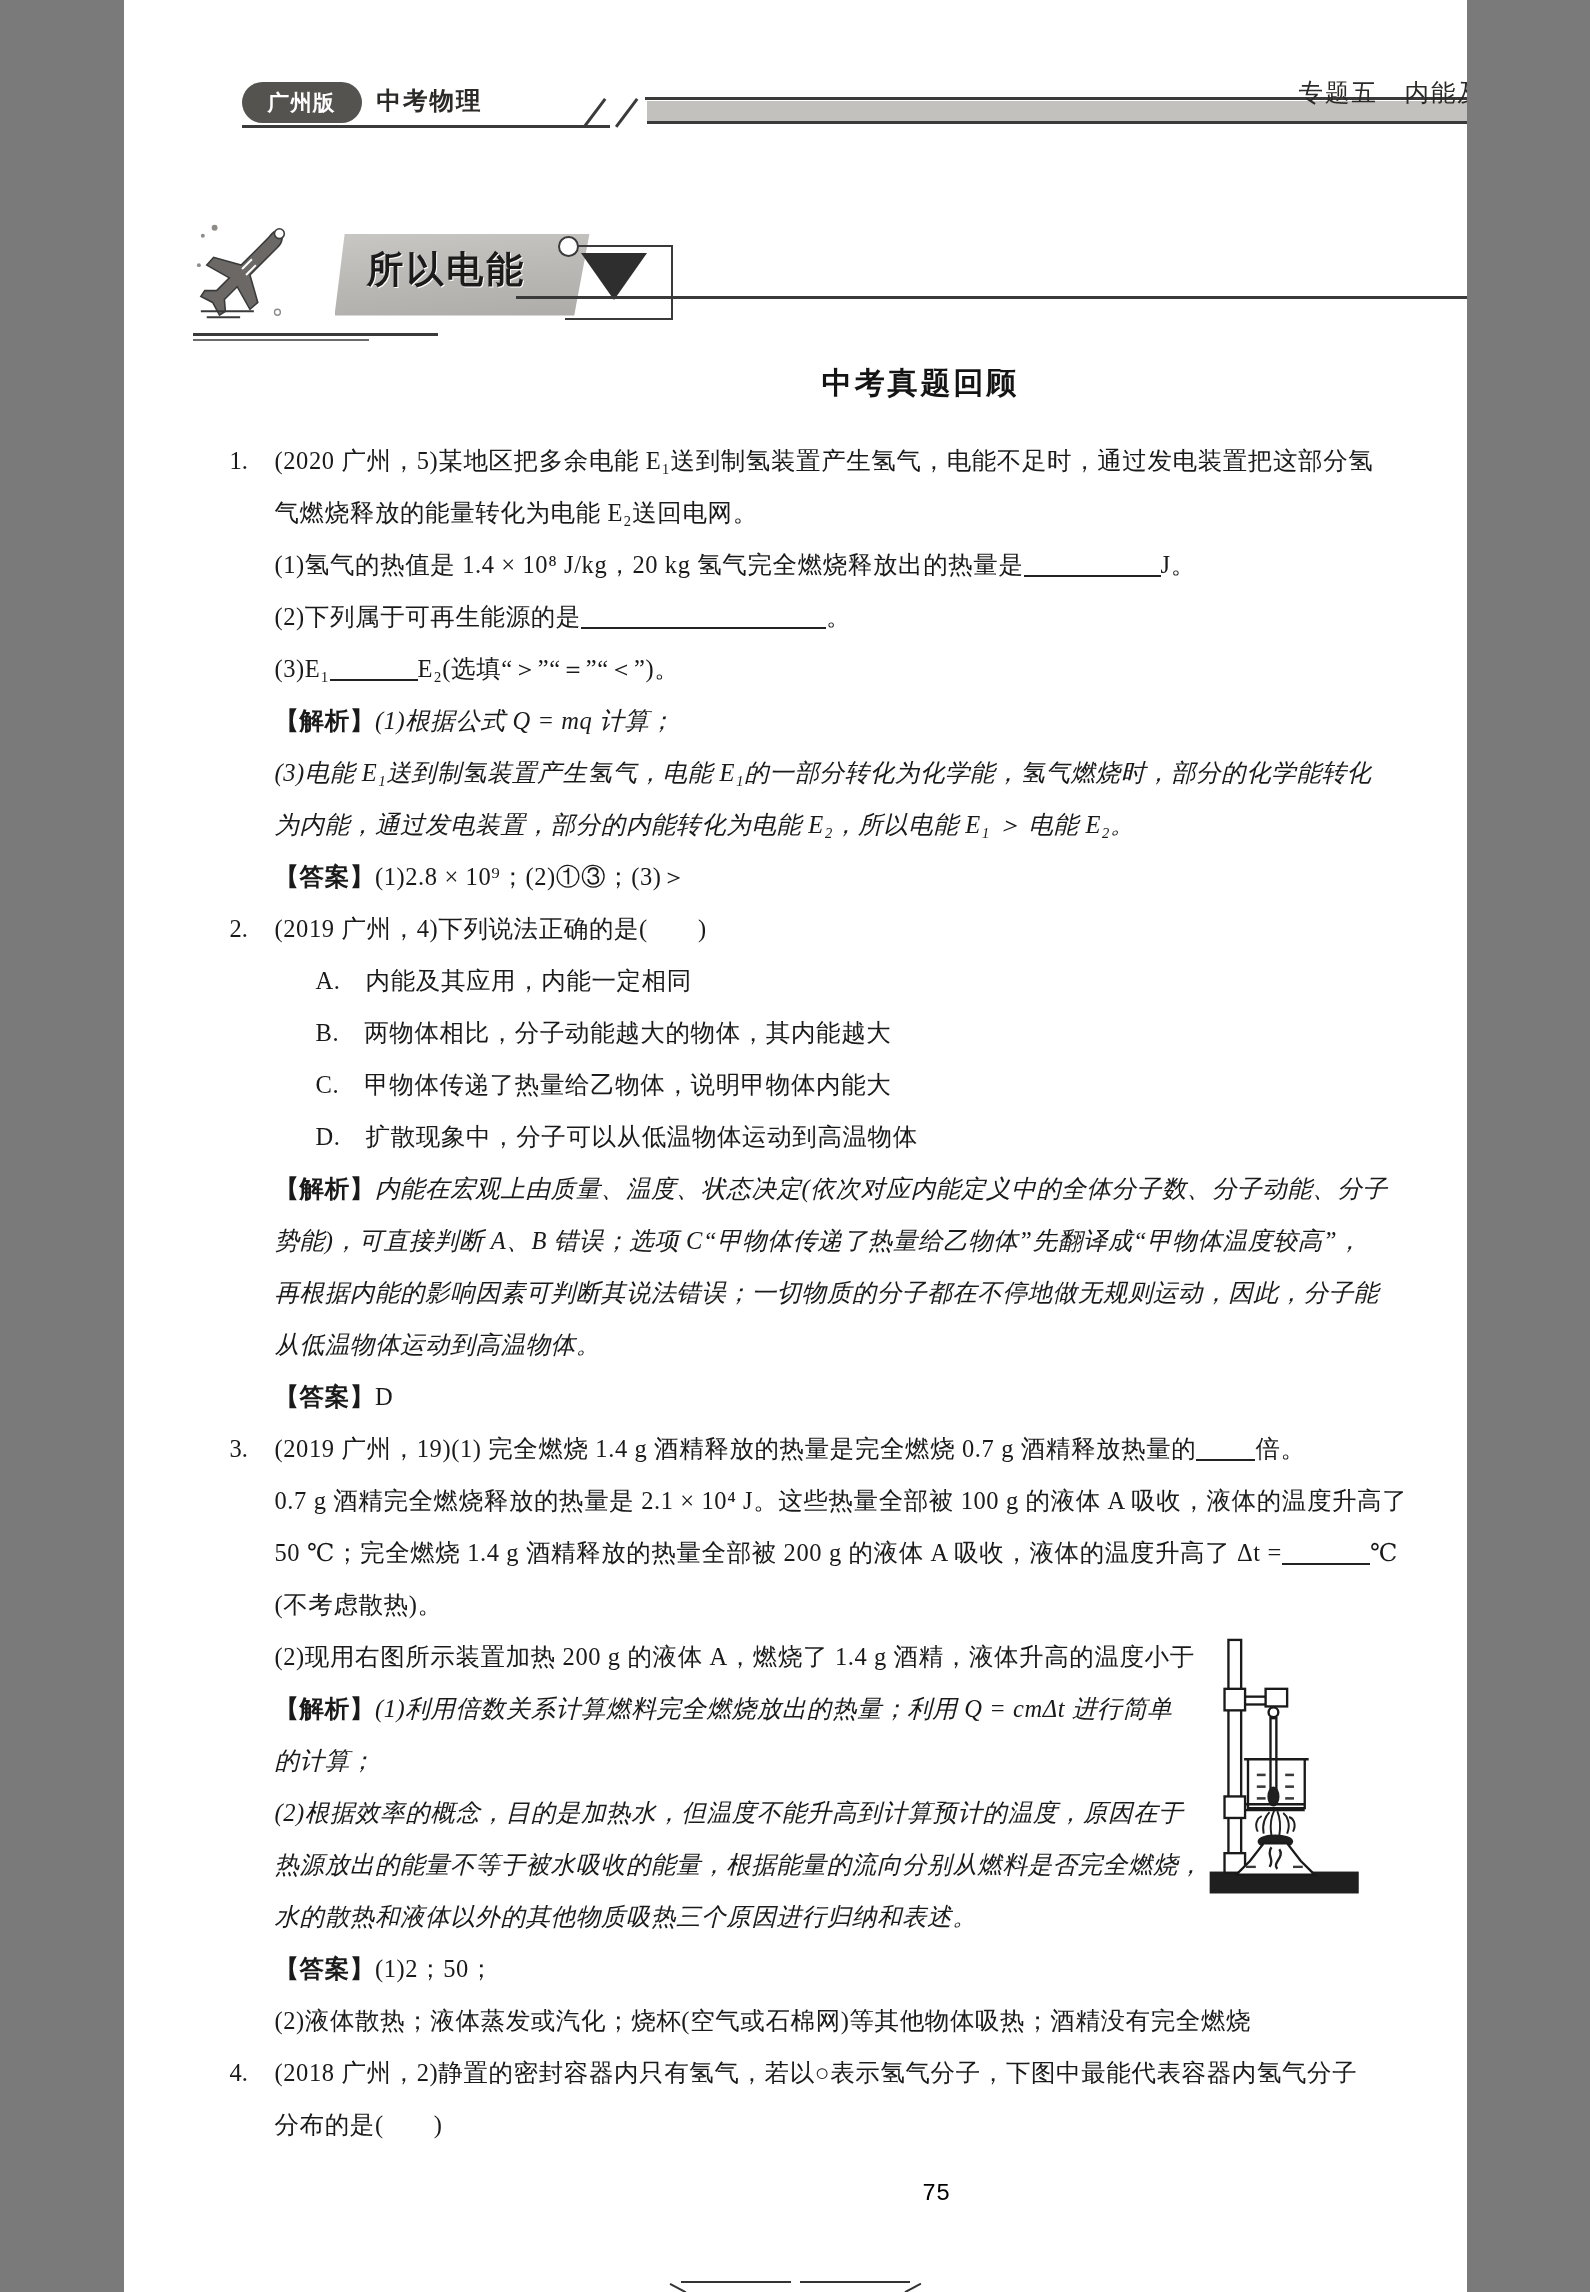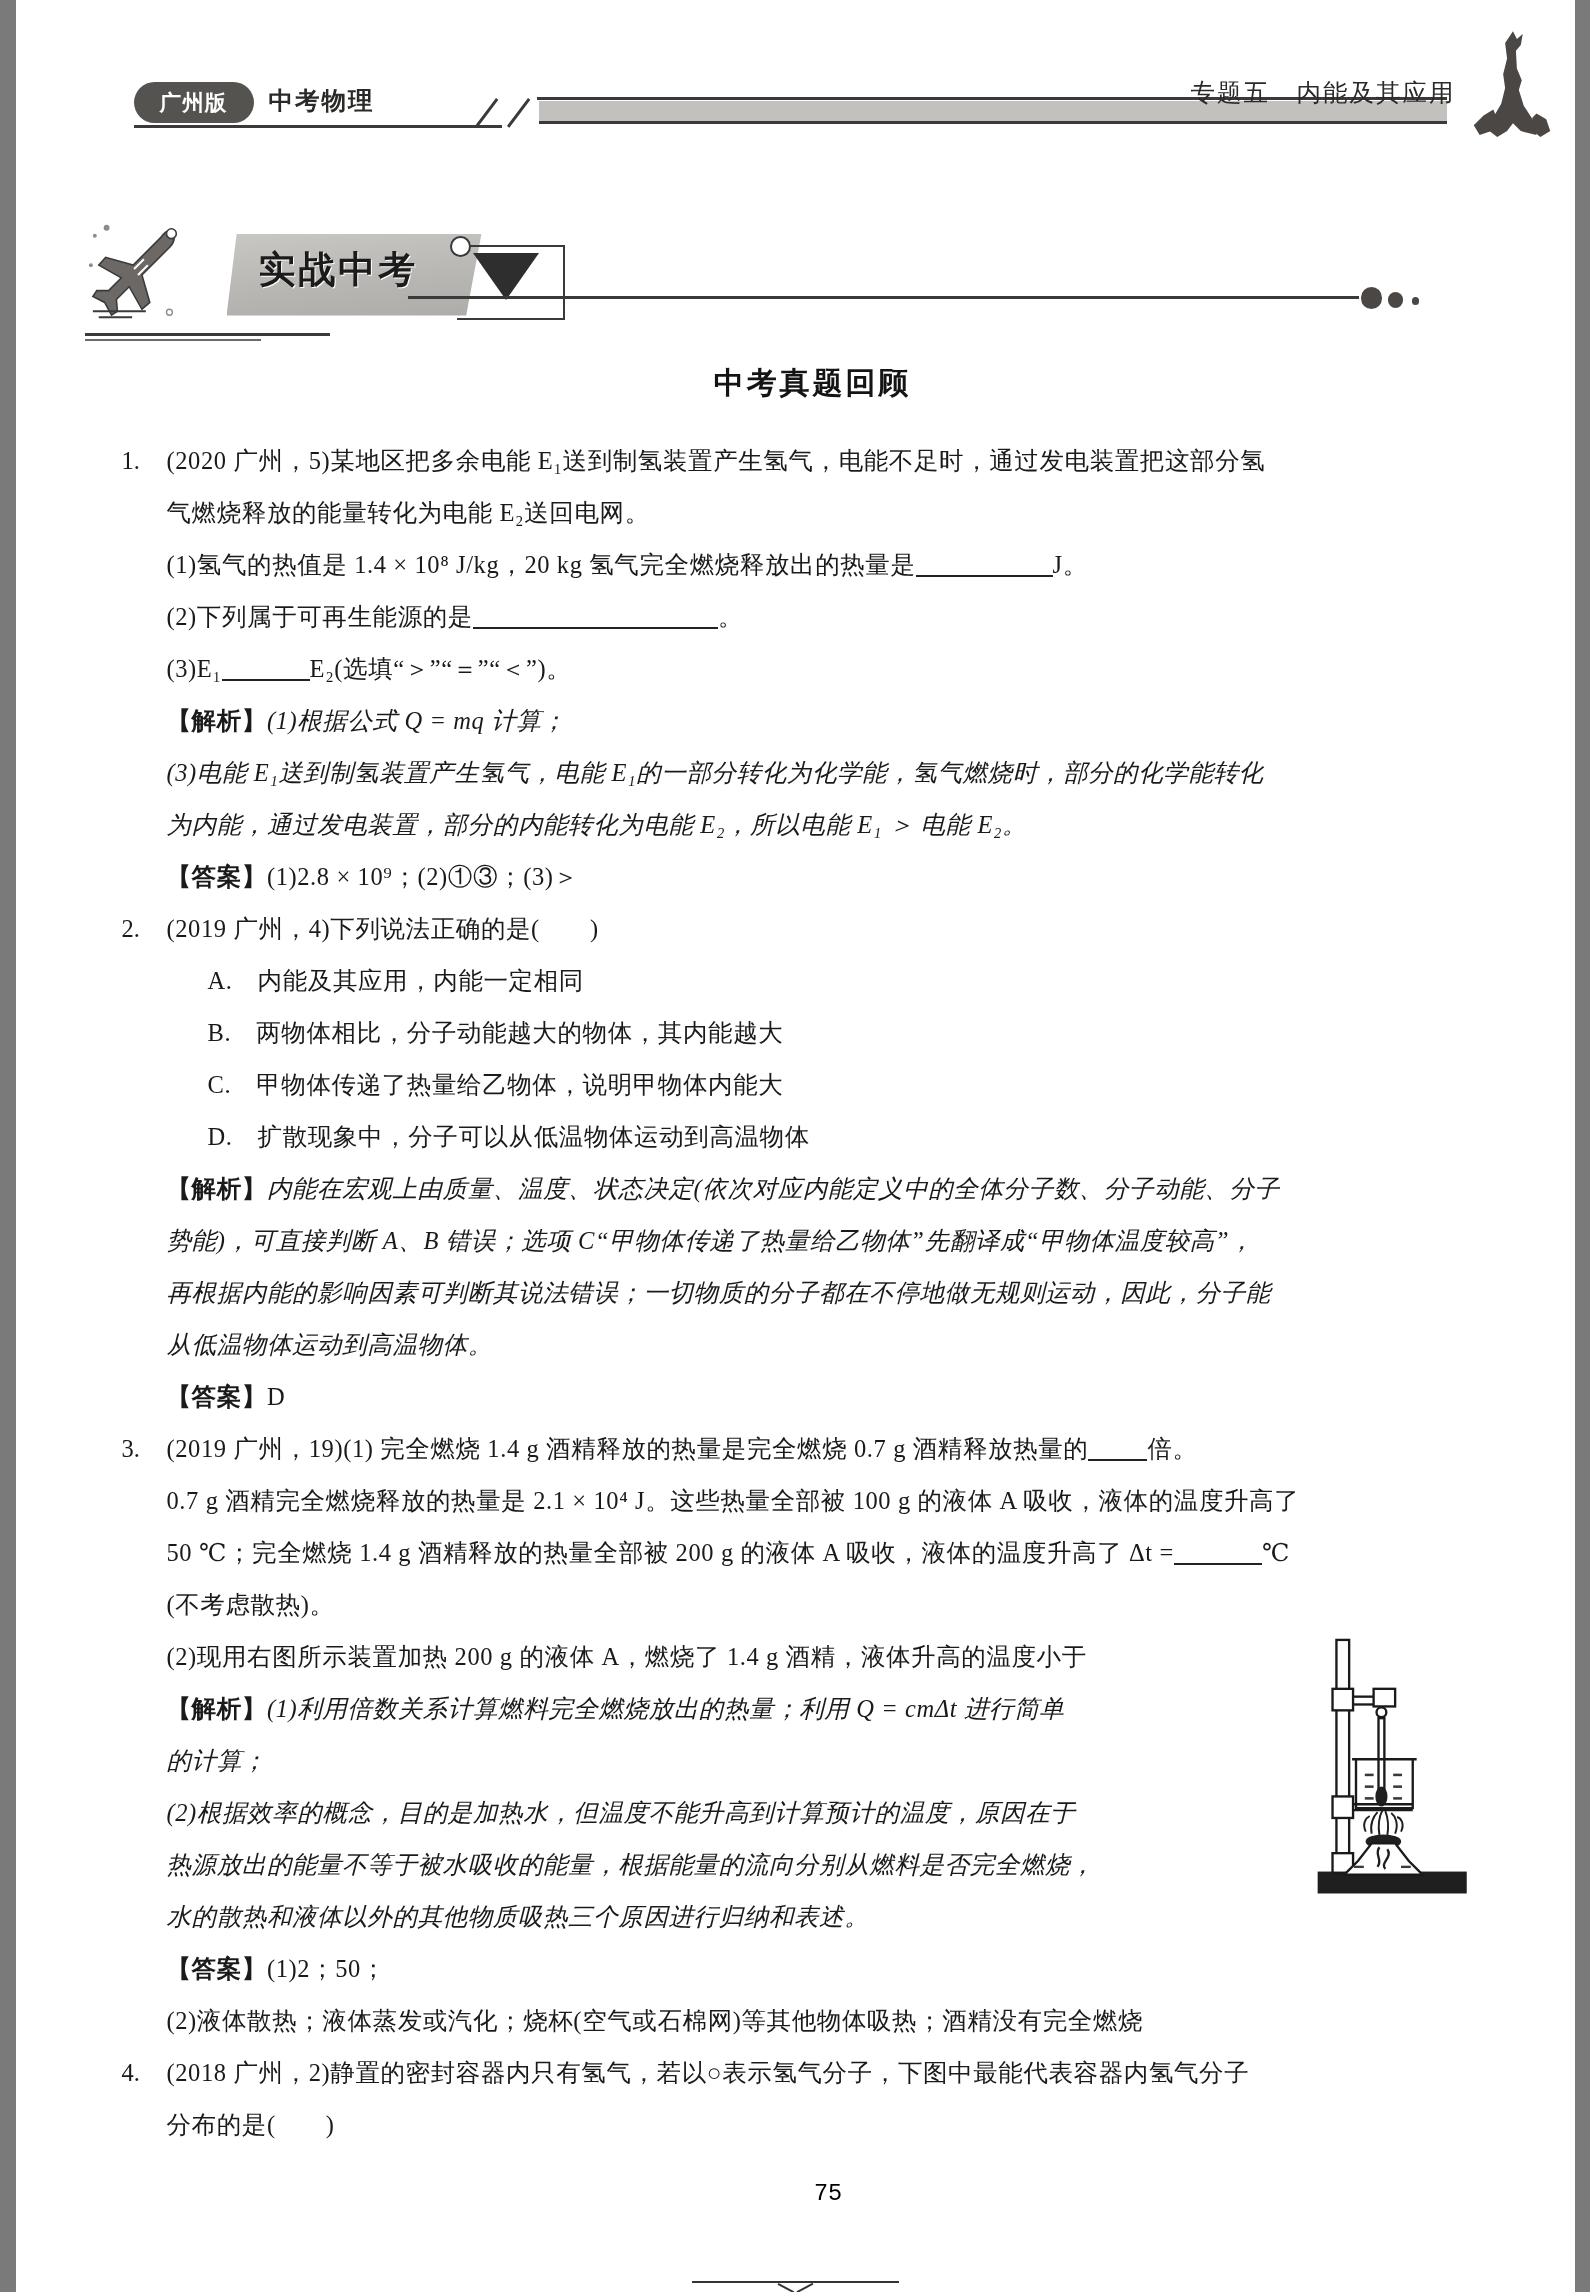--- a/index.html
+++ b/index.html
@@ -2,21 +2,21 @@
 <html><head>
 <meta charset="utf-8">
 <style>
   html, body {
     margin: 0;
     padding: 0;
     background: #7a7a7a;
   }
   .page {
     position: relative;
-    width: 1559px;
+    width: 1343px;
     height: 2293px;
     background: #ffffff;
     margin: 0 auto;
     overflow: hidden;
     font-family: "Liberation Serif", "DejaVu Serif", serif;
     color: #1a1a1a;
   }
   
   .header {
     position: absolute;
@@ -304,21 +304,21 @@
           <circle cx="6" cy="48" r="2"></circle>
         <circle cx="86" cy="96" r="3" fill="none" stroke="#8e8b88" stroke-width="1.4"></circle>
       </g>
       <g stroke="#3a3a3a" stroke-width="2">
         <line x1="8" y1="95" x2="62" y2="95"></line>
         <line x1="14" y1="101" x2="48" y2="101"></line>
       </g>
     </svg>
 
     <div class="banner-shape"></div>
-    <div class="banner-text">实战中考</div>
+    <div class="banner-text">所以电能</div>
     <div class="banner-arrowbox"></div>
     <div class="banner-tri"></div>
     <div class="banner-circle"></div>
   </div>
   <div class="banner-rule"></div>
   <div class="banner-rule2"></div>
   <div class="banner-rule-long"></div>
   <div class="dot-a"></div>
   <div class="dot-b"></div>
   <div class="dot-c"></div>

